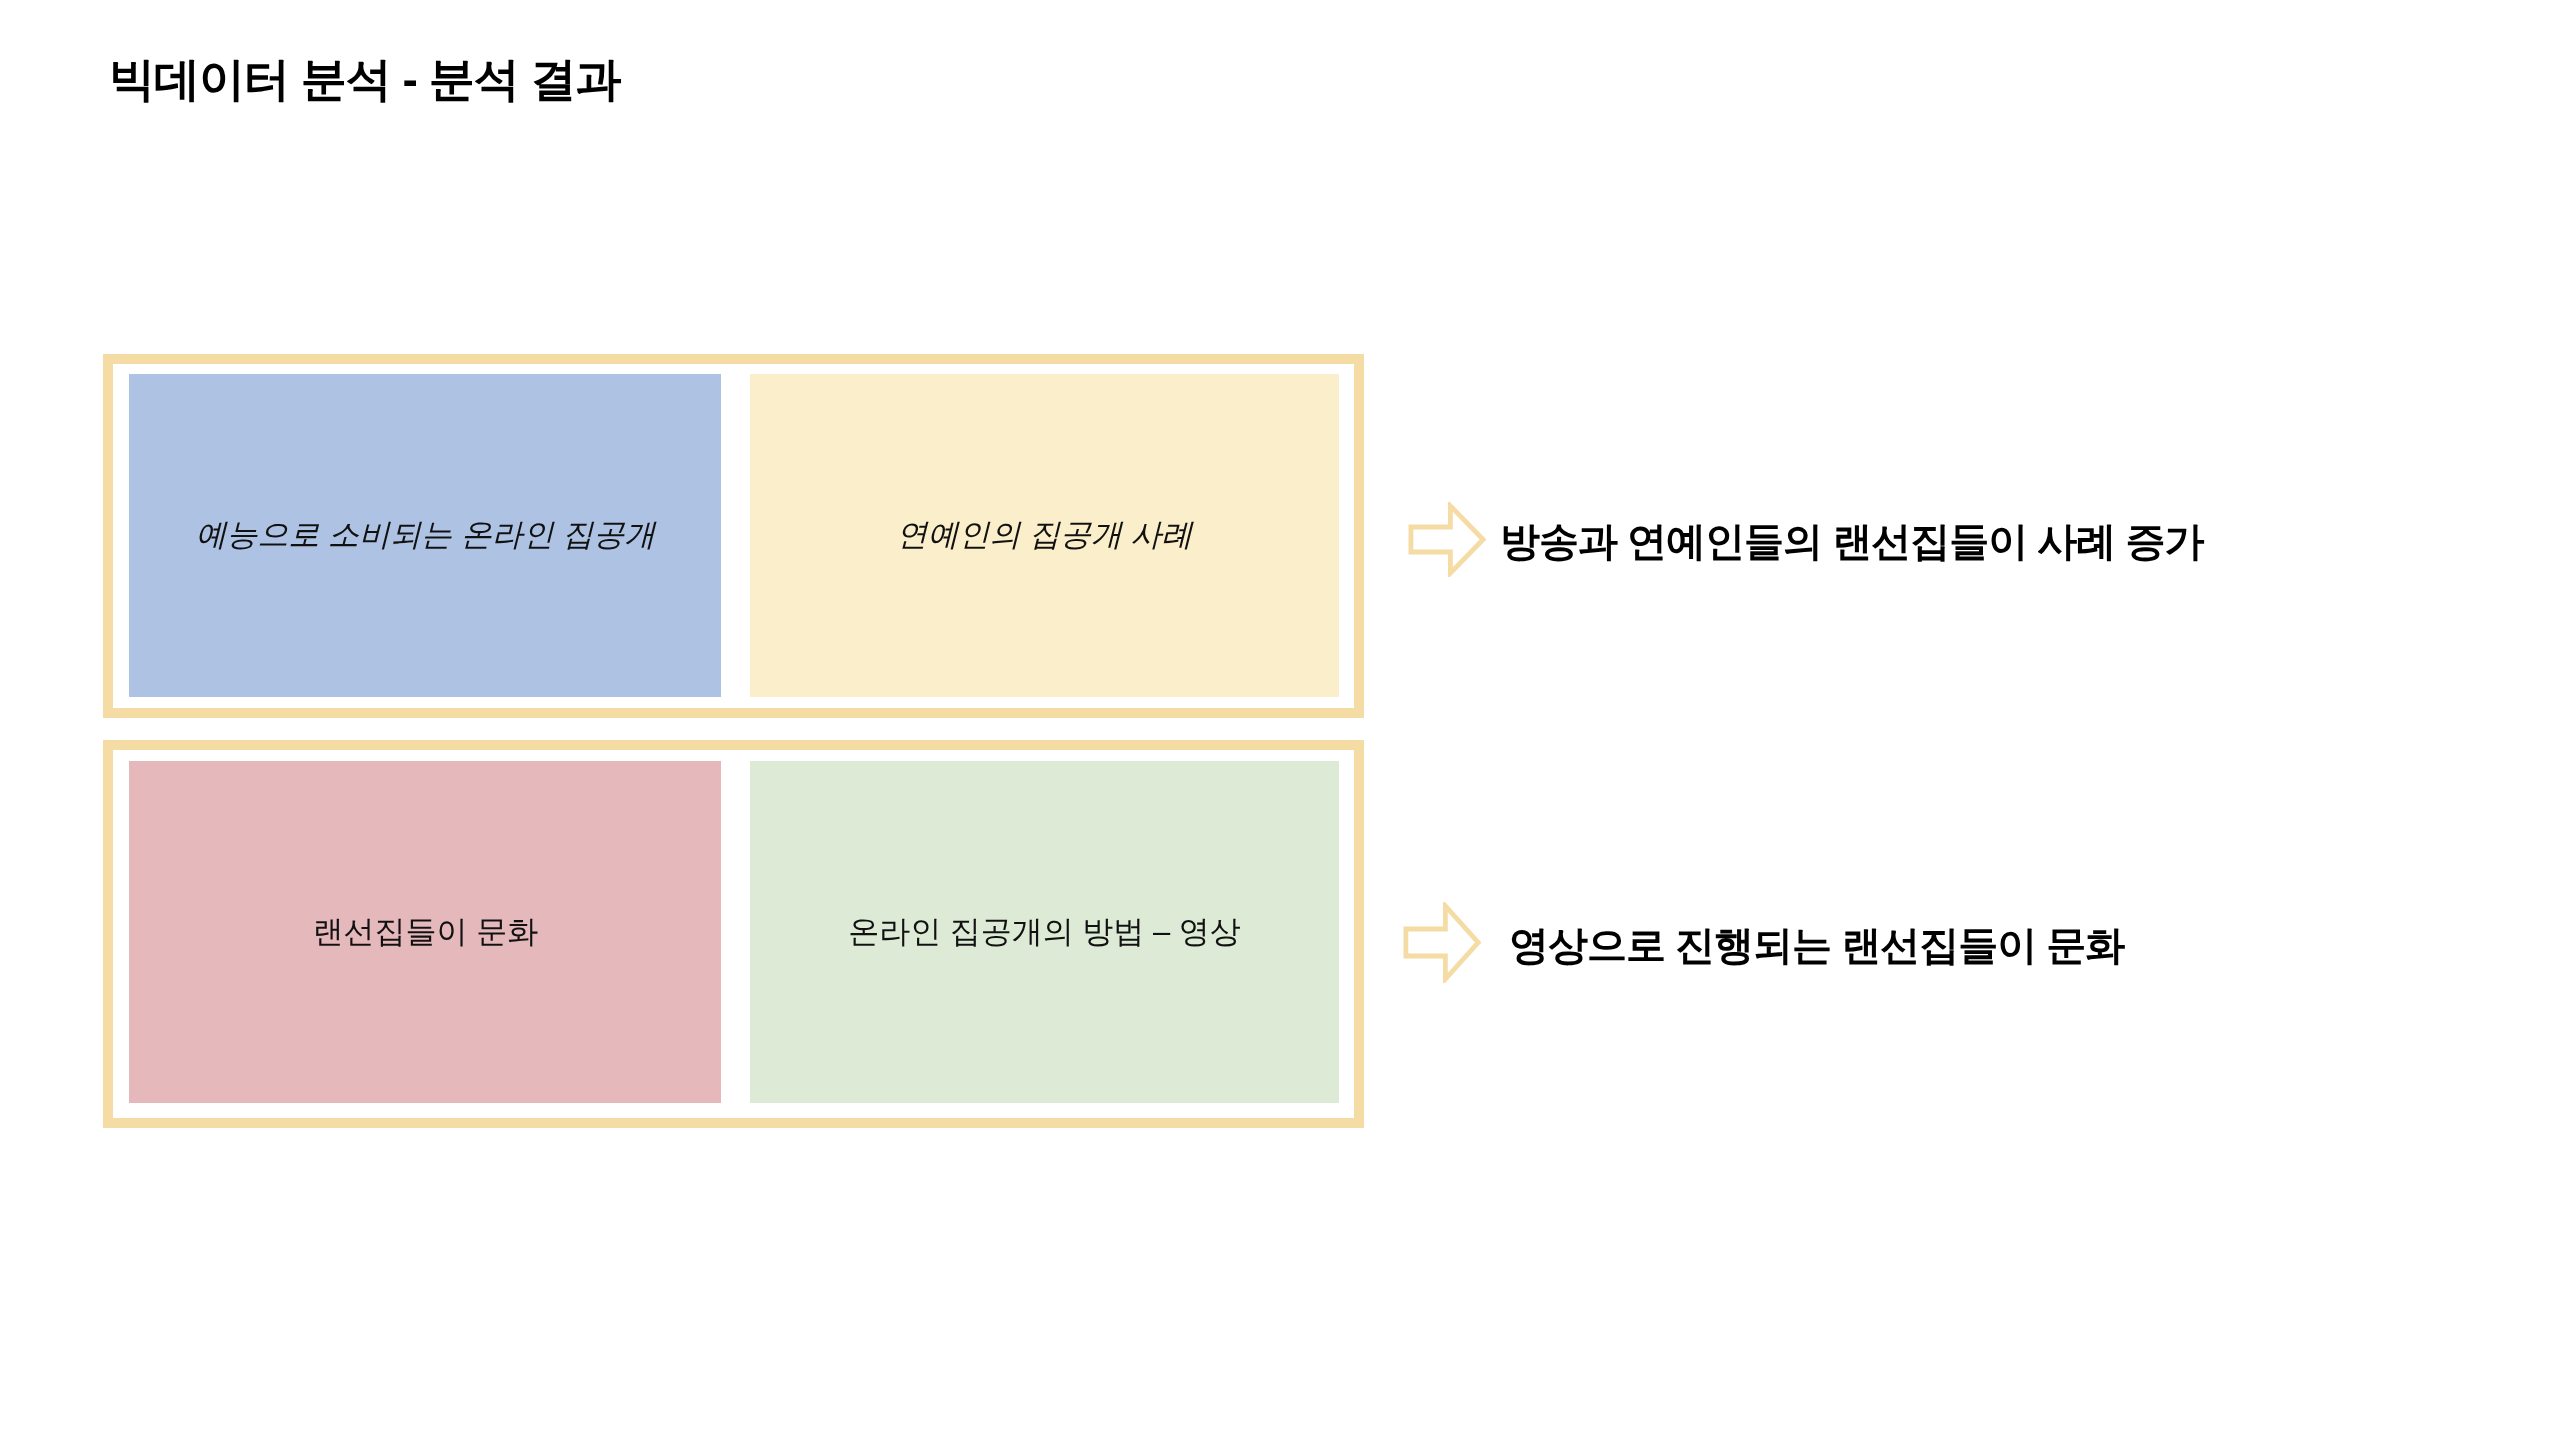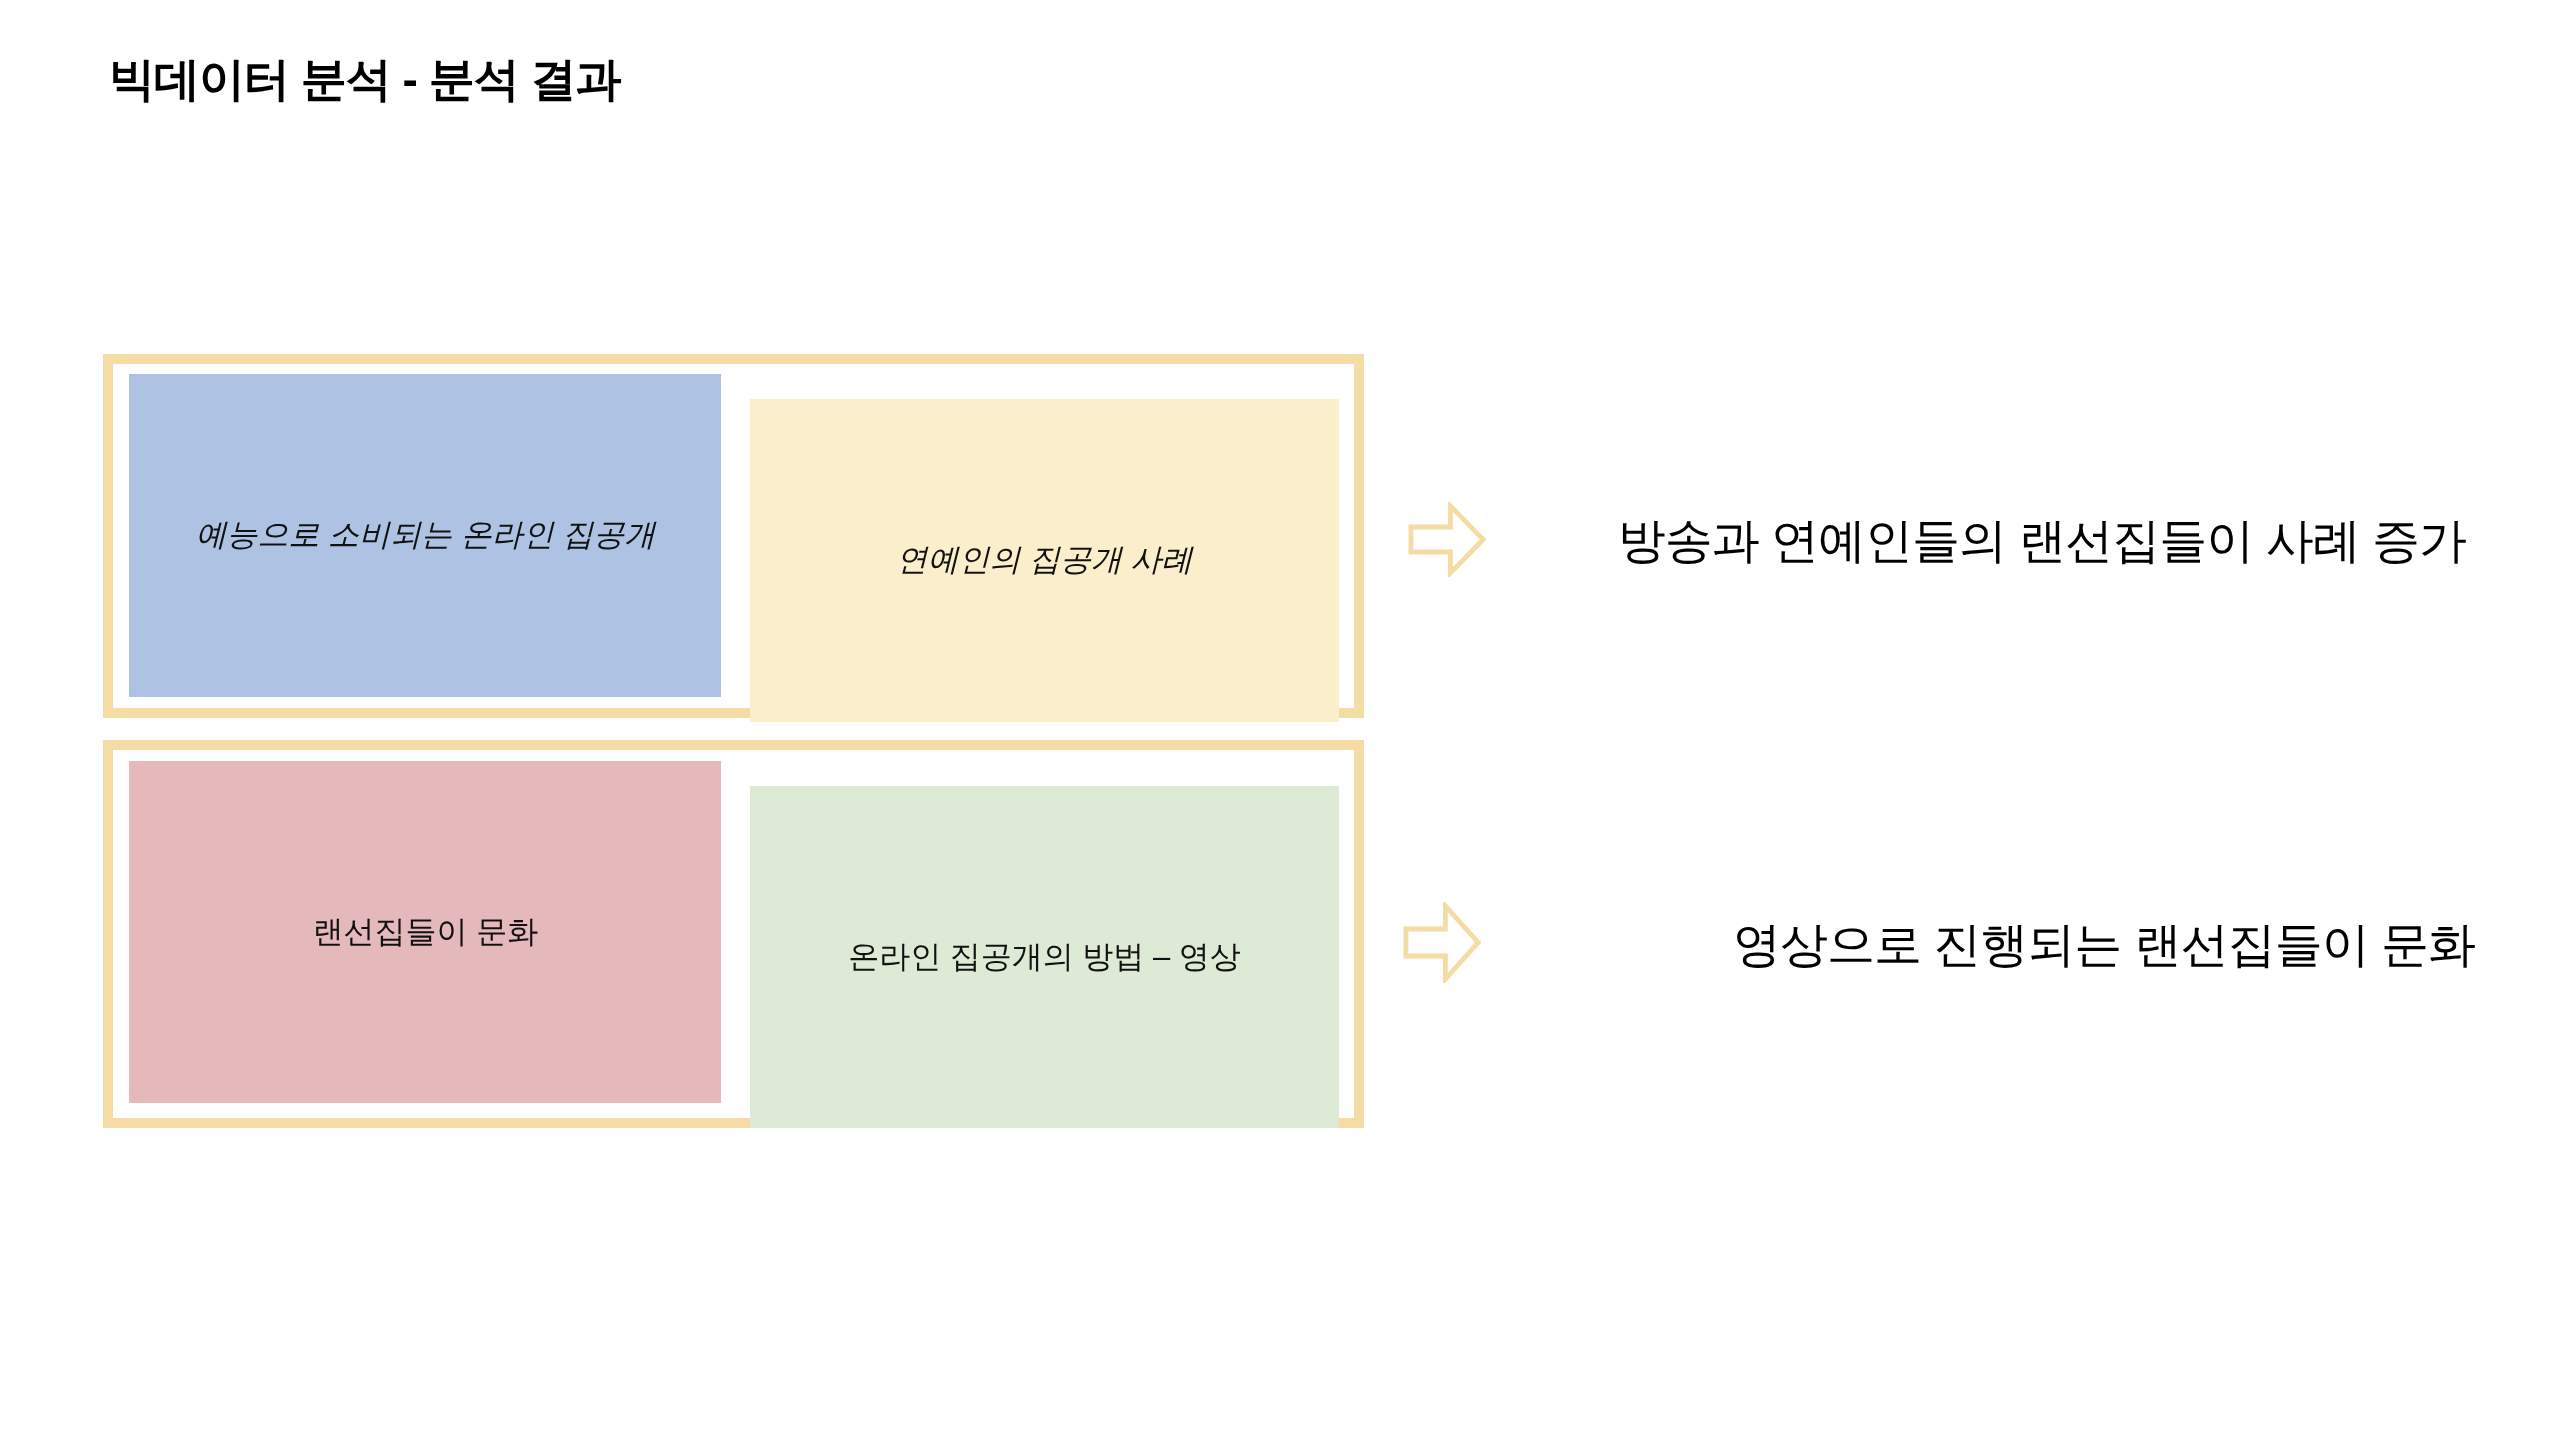--- a/index.html
+++ b/index.html
@@ -20,29 +20,29 @@
   .group-2{top:740px;height:388px;}
 
   .box{
     position:absolute;display:flex;align-items:center;justify-content:center;
     text-align:center;font-size:31px;color:#111;font-weight:400;
   }
   .box span{white-space:nowrap;}
   .g1 .box{top:9.7px;height:323px;}
   .g2 .box{top:10.6px;height:342px;text-align:right;}
   .box-left{left:16.4px;width:592px;}
-  .box-right{left:637px;width:589px;margin-top:25px;}
+  .box-right{left:637px;width:589px;}
 
   .arrow{position:absolute;display:block;line-height:0;color:#F4DCA4;}
   .arrow-1{left:1408px;top:502px;}
   .arrow-2{left:1403px;top:902px;}
 
   .conclusion{
-    position:absolute;width:966px;text-align:right;
-    font-size:48px;line-height:58px;font-weight:400;color:#000;
+    position:absolute;width:966px;text-align:left;
+    font-size:40px;line-height:58px;font-weight:700;color:#000;
     letter-spacing:-1px;white-space:nowrap;
   }
   .conclusion-1{left:1500px;top:512px;}
   .conclusion-2{left:1509px;top:916px;}
 </style>
 </head>
 <body>
 
 <div class="slide">
 

